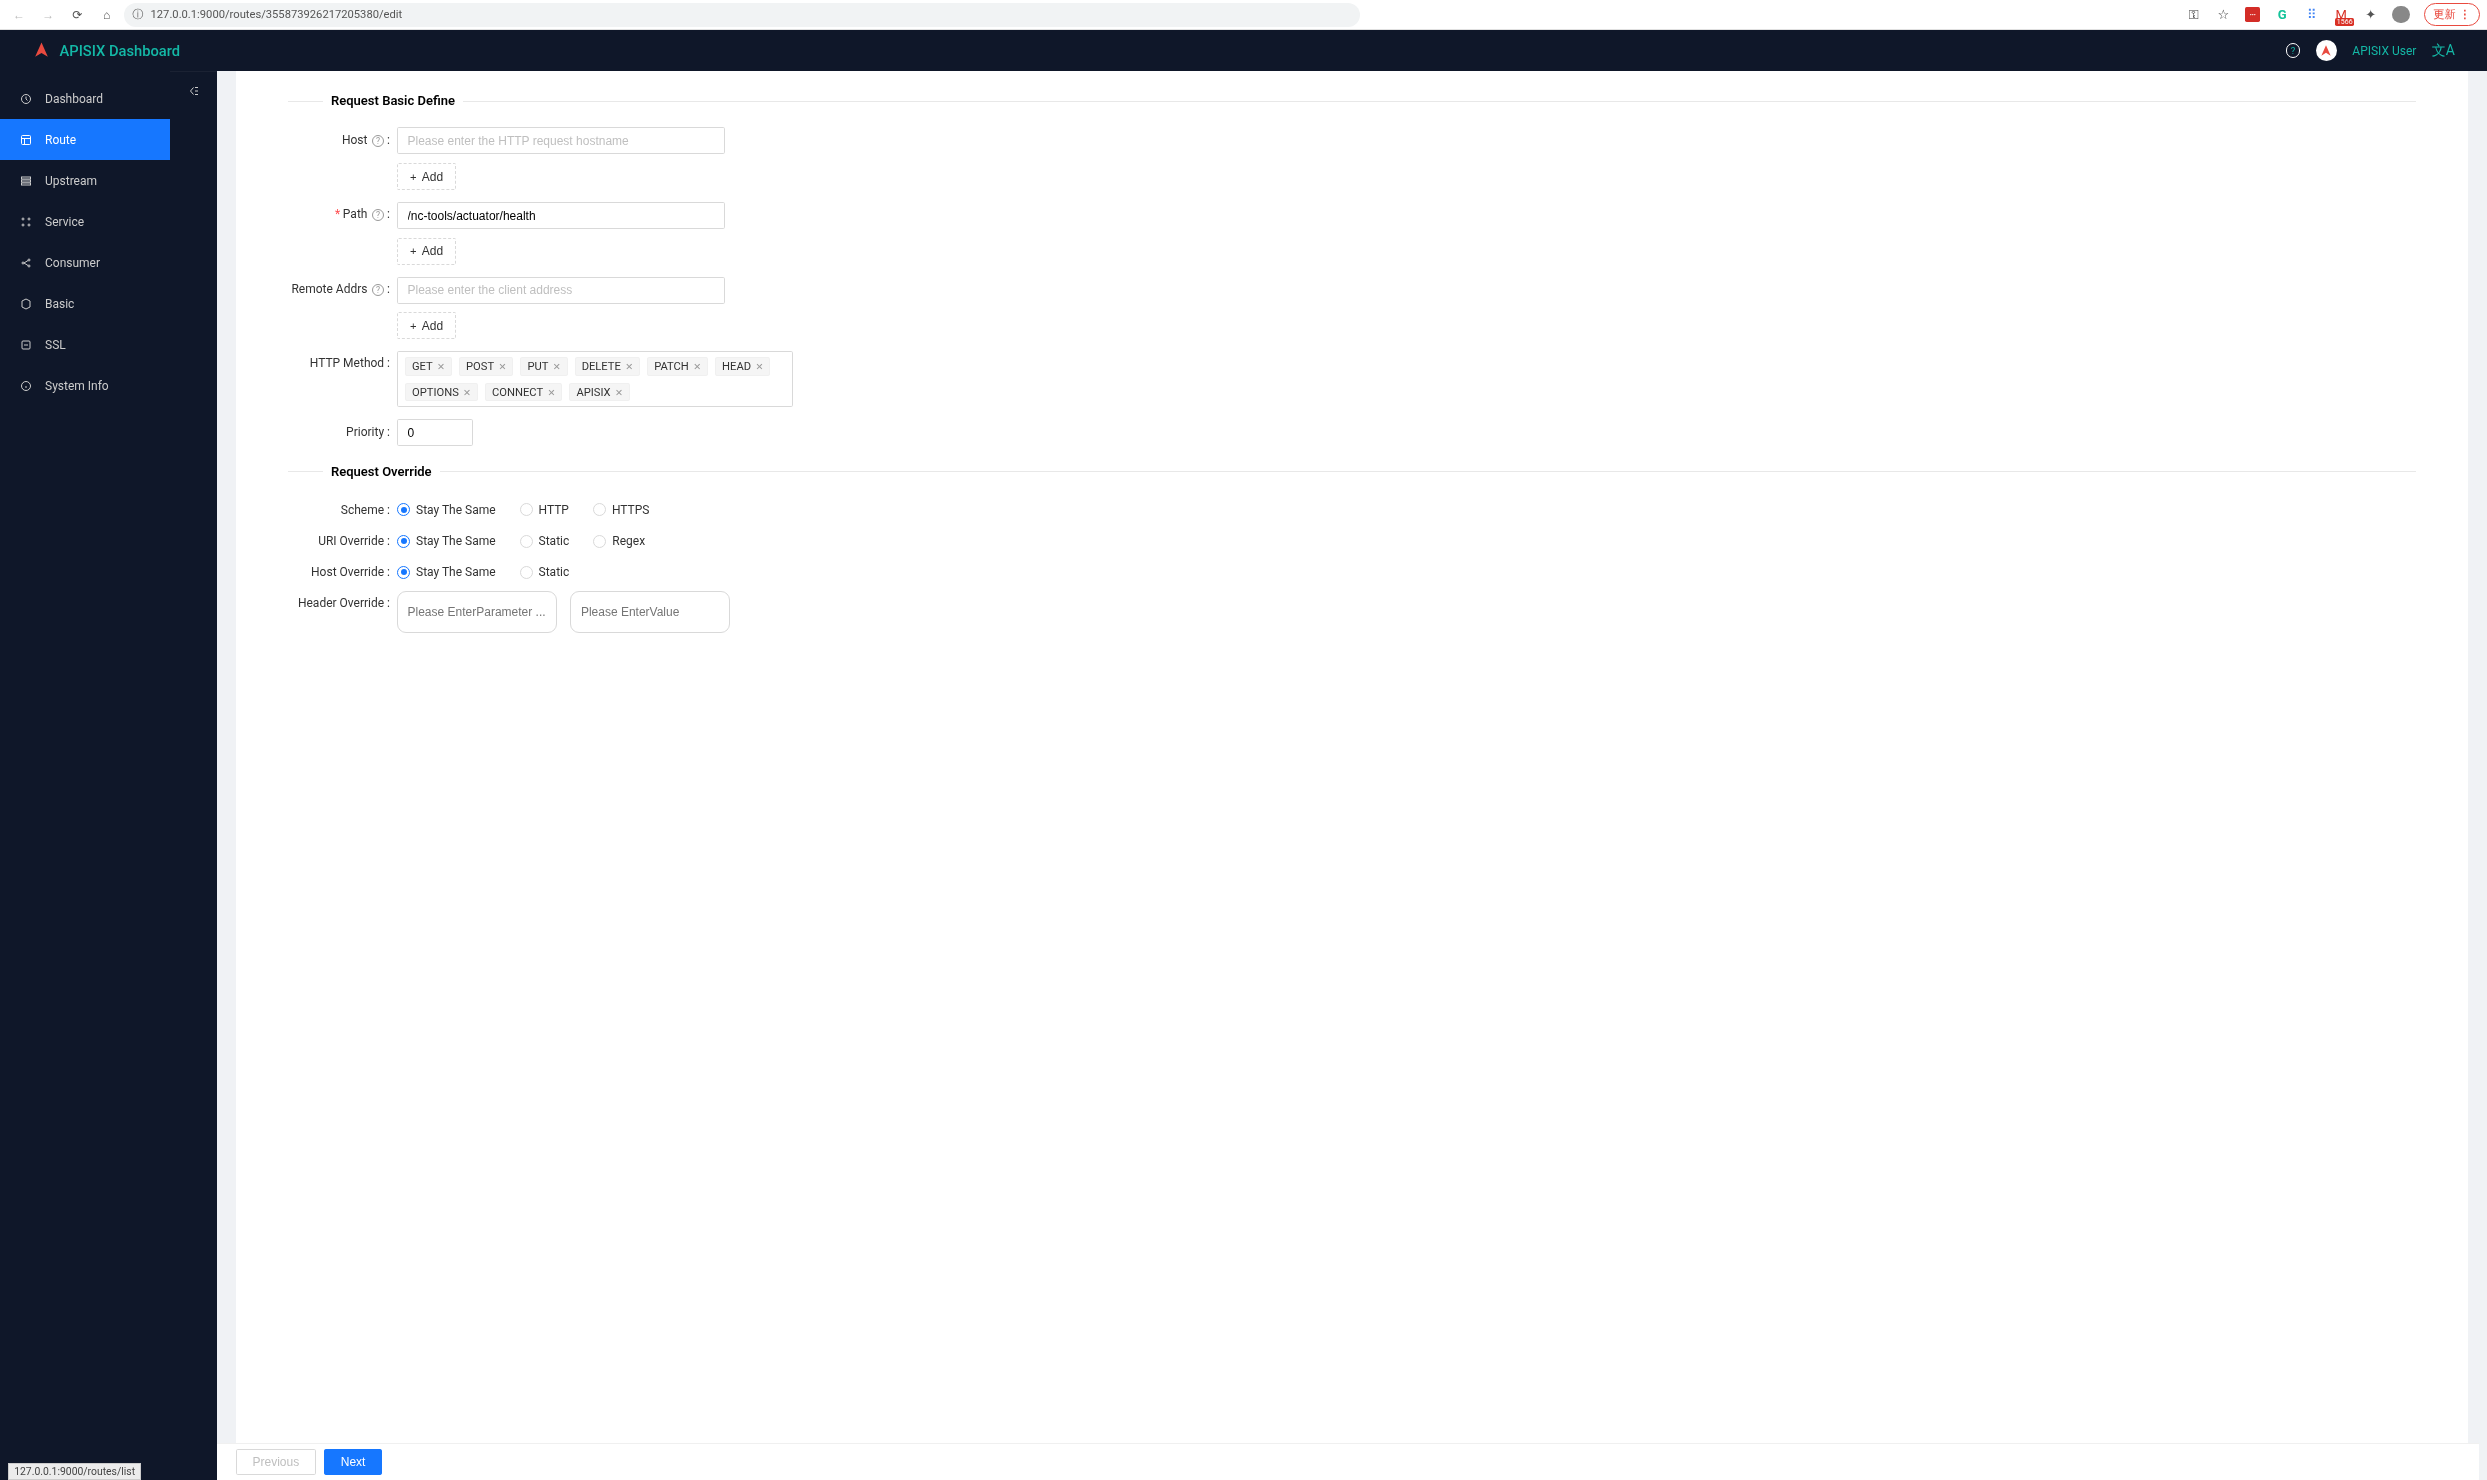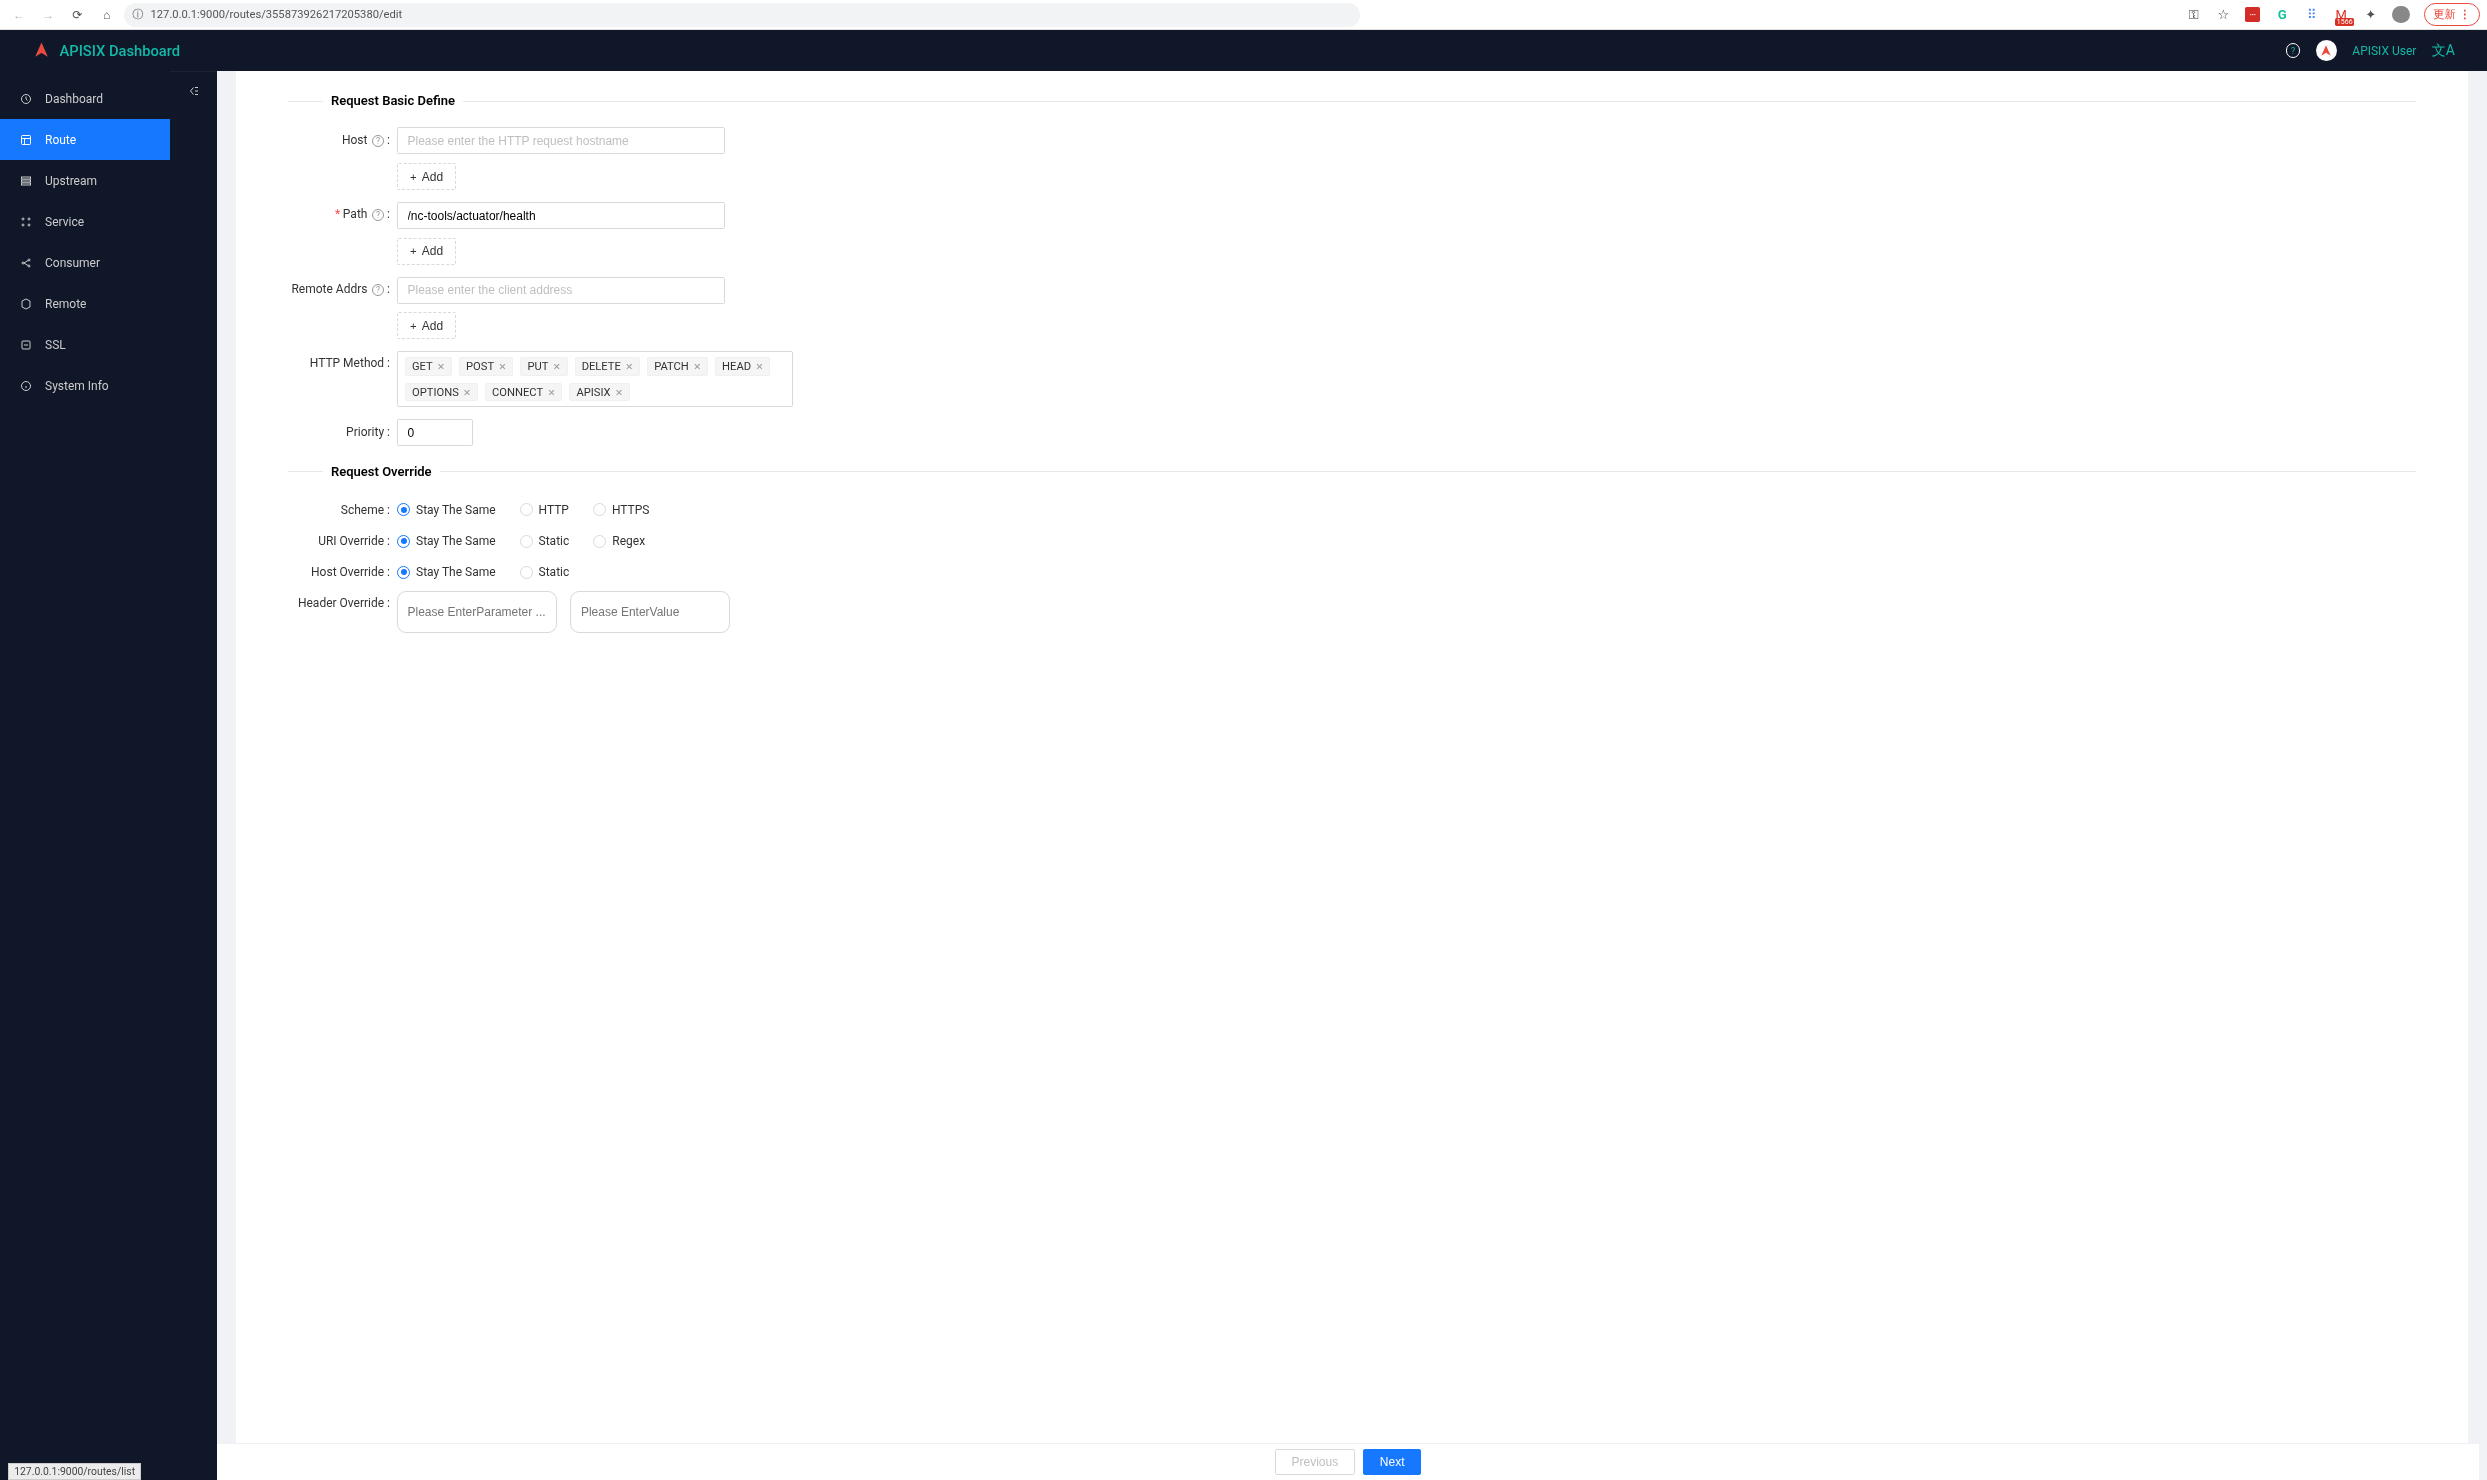--- a/index.html
+++ b/index.html
@@ -63,21 +63,21 @@
 .tag { display: inline-flex; align-items: center; gap: 4.3px; background: #f5f5f5; border: 0.9px solid #f0f0f0; border-radius: 1.7px; padding: 1.7px 6px; font-size: 11.2px; }
 .tag .x { color: #999; font-size: 9.5px; cursor: pointer; }
 
 .radio-group { display: flex; gap: 24px; padding-top: 5.2px; }
 .radio-opt { display: flex; align-items: center; gap: 6px; cursor: pointer; font-size: 12px; }
 .radio-dot { width: 13px; height: 13px; border: 0.9px solid #d9d9d9; border-radius: 50%; display:flex; align-items:center; justify-content:center; }
 .radio-dot.checked { border-color: #1677ff; }
 .radio-dot.checked .inner { width: 6px; height: 6px; background: #1677ff; border-radius: 50%; }
 
 
-.footer { position: fixed; bottom: 0; left: 217px; right: 8px; background: #fff; border-top: 0.9px solid #f0f0f0; height: 37px; display: flex; align-items: center; justify-content: center; padding: 0 19px; gap: 8.6px; }
+.footer { position: fixed; bottom: 0; left: 217px; right: 8px; background: #fff; border-top: 0.9px solid #f0f0f0; height: 37px; display: flex; align-items: center; justify-content: flex-start; padding: 0 19px; gap: 8.6px; }
 .footer button { height: 26px; padding: 0 15.5px; border-radius: 1.7px; font-size: 12px; cursor: pointer; }
 .btn-prev { background: #fff; border: 0.9px solid #d9d9d9; color: #bfbfbf; }
 .btn-next { background: #1677ff; border: 0.9px solid #1677ff; color: #fff; }
 
 .status-tip { position: fixed; bottom: 0; left: 8px; background: #ececec; border: 0.9px solid #ccc; font-size: 10.4px; padding: 0.9px 5.2px; color: #444; }
 
 svg { display: block; }
 </style>
 </head>
 <body>
@@ -182,21 +182,21 @@
             </svg>
           </span>
         <span>Consumer</span>
       </div>
       <div class="item">
         <span class="icon">
             <svg width="12" height="12" viewBox="0 0 24 24" stroke="#ccc" fill="none" stroke-width="2">
               <path d="M12 2l8 4v12l-8 4-8-4V6z"></path>
             </svg>
           </span>
-        <span>Remote</span>
+        <span>Basic</span>
       </div>
       <div class="item">
         <span class="icon">
             <svg width="12" height="12" viewBox="0 0 24 24" stroke="#ccc" fill="none" stroke-width="2">
               <rect x="4" y="4" width="16" height="16" rx="2"></rect>
               <path d="M8 12h8"></path>
             </svg>
           </span>
         <span>SSL</span>
       </div>

